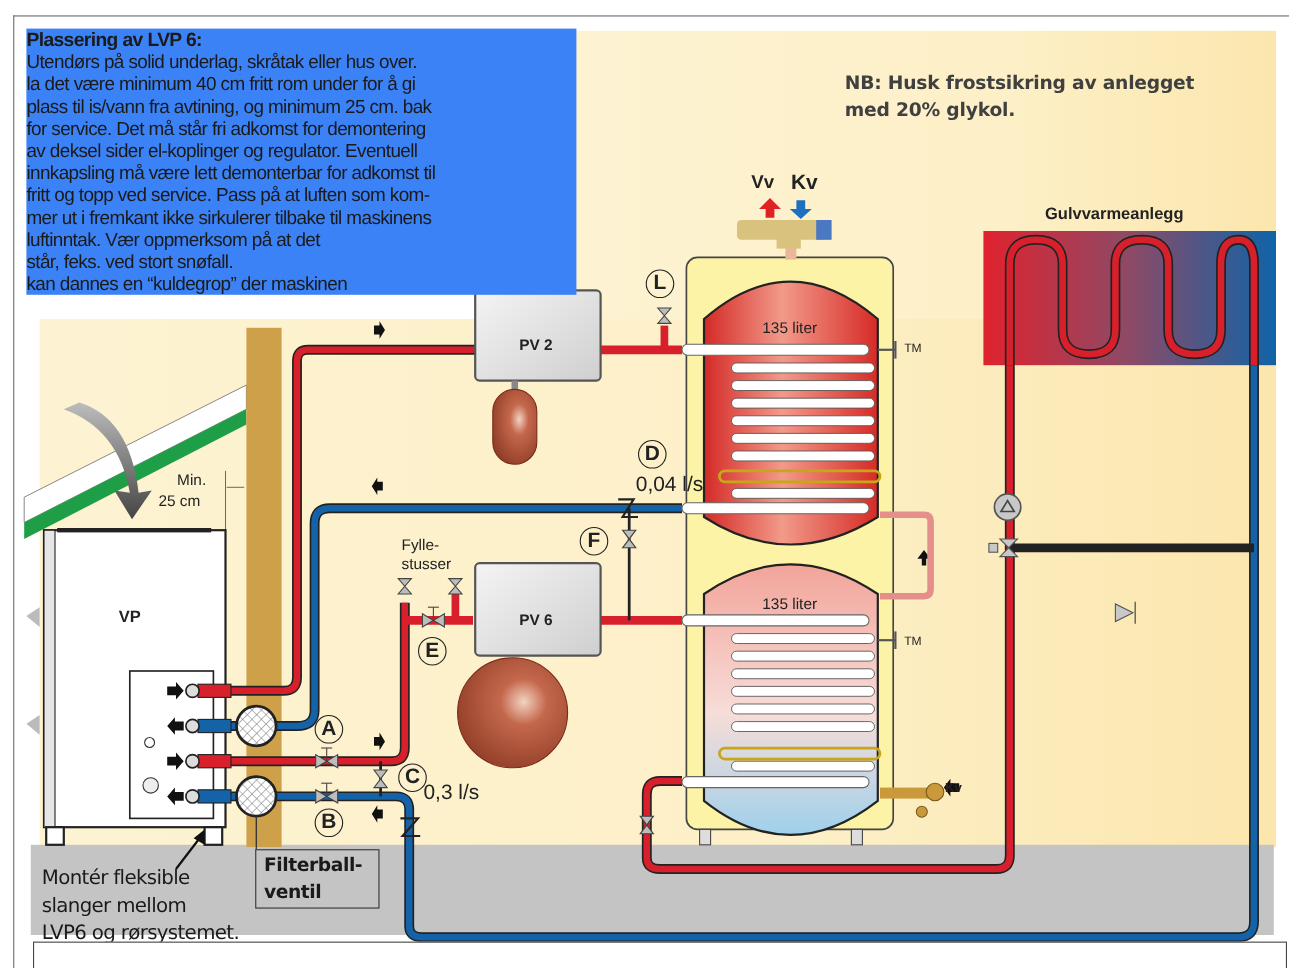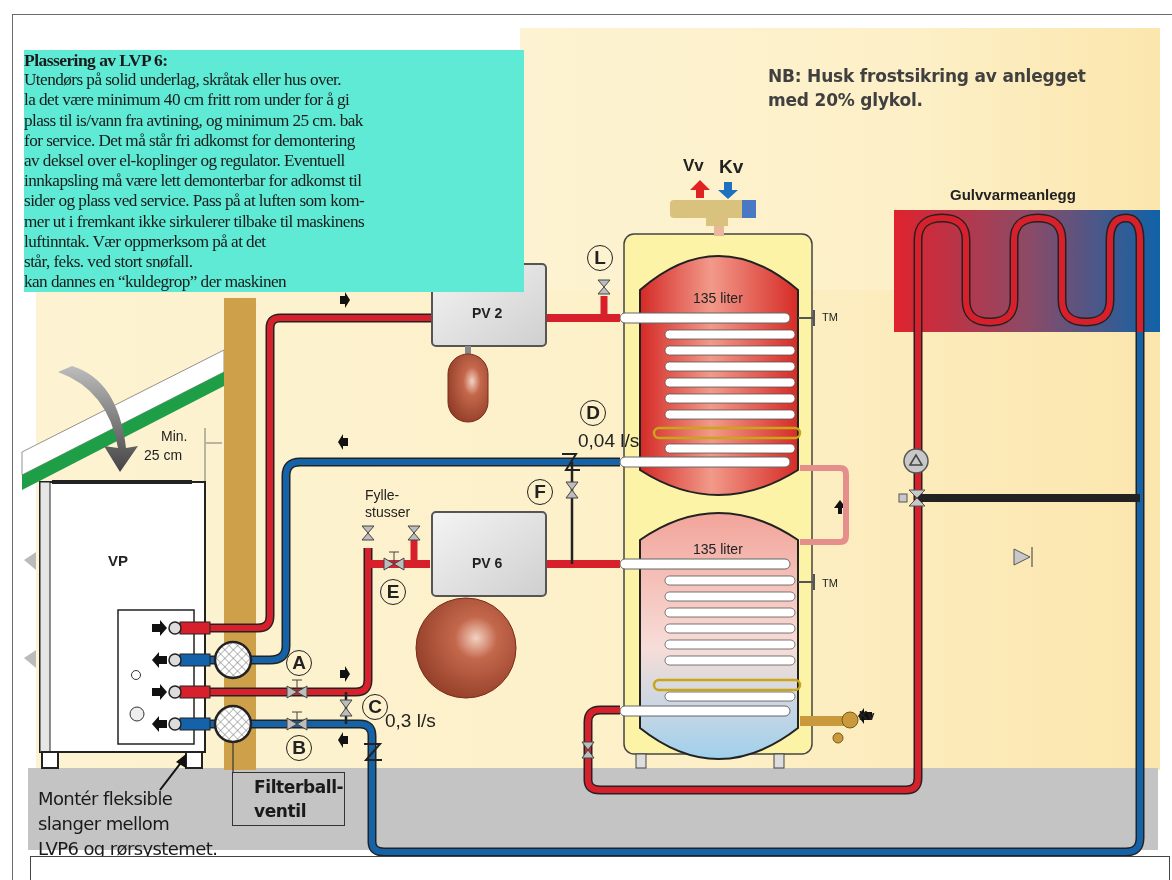--- a/index.html
+++ b/index.html
@@ -1,26 +1,26 @@
 <!DOCTYPE html>
 <html><head>
 <meta charset="utf-8">
 <style>
   html, body { margin:0; padding:0; background:#ffffff; }
   body { width:1172px; height:880px; overflow:hidden; position:relative; font-family:"Liberation Sans", sans-serif; }
   #frame { position:absolute; left:12px; top:14px; width:1160px; height:866px; border:1.5px solid #6b6b6b; border-right:none; border-bottom:none; box-sizing:border-box; background:#fff; }
   svg#diagram { position:absolute; left:0; top:0; }
-  .intro { position:absolute; left:24px; top:26px; width:500px; color:#1a1a1a; font-family:Liberation Serif, serif; font-size:17.2px; line-height:20.2px; letter-spacing:-0.55px; background:#5eead4;margin-top:24px; }
+  .intro { position:absolute; left:24px; top:26px; width:500px; color:#1a1a1a; font-family:Liberation Sans, sans-serif; font-size:17.2px; line-height:20.2px; letter-spacing:-0.55px; background:#3b82f6; }
   .intro .title { font-weight:bold; font-size:17.5px; }
   .intro p { margin:0; }
   .nb { position:absolute; left:768px; top:64px; width:380px; color:#404040; font-family:"DejaVu Sans", sans-serif; font-weight:bold; font-size:17px; line-height:24px; letter-spacing:-0.2px; }
   .lbl { position:absolute; color:#222; font-family:"Liberation Sans", sans-serif; white-space:nowrap; }
   .bold { font-weight:bold; }
   .note { position:absolute; left:38px; top:786px; color:#1a1a1a; font-family:"DejaVu Sans", sans-serif; font-weight:normal; font-size:18px; line-height:25px; letter-spacing:-0.6px; }
-  .filterbox { position:absolute; left:232px; top:772px; width:113px; height:54px; border:1.5px solid #333; box-sizing:border-box; padding:2px 0 0 21px; font-family:"DejaVu Sans", sans-serif; font-weight:bold; font-size:17px; line-height:24px; color:#1a1a1a; letter-spacing:-0.4px; }
+  .filterbox { position:absolute; left:232px; top:772px; width:113px; height:54px; border:1.5px solid #333; box-sizing:border-box; padding:2px 0 0 7px; font-family:"DejaVu Sans", sans-serif; font-weight:bold; font-size:17px; line-height:24px; color:#1a1a1a; letter-spacing:-0.4px; }
   .circ { position:absolute; width:26px; height:26px; border:1.6px solid #222; border-radius:50%; box-sizing:border-box; text-align:center; line-height:23px; font-family:"Liberation Sans", sans-serif; font-weight:bold; font-size:19px; color:#222; background:transparent; }
   .bottombox { position:absolute; left:30px; top:856px; width:1140px; height:30px; border:1.5px solid #444; box-sizing:border-box; background:#fff; }
 </style>
 </head>
 <body>
 
 <div id="frame"></div>
 
 <svg id="diagram" width="1172" height="880" viewBox="0 0 1172 880">
   <defs>
@@ -270,23 +270,23 @@
   <polygon points="1014,549 1014,565 1030,557" fill="#c8c8c8" stroke="#555"></polygon>
   <line x1="1032" y1="547" x2="1032" y2="567" stroke="#555" stroke-width="1.2"></line>
 </svg>
 
 <div class="intro">
   <p class="title">Plassering av LVP 6:</p>
   <p>Utendørs på solid underlag, skråtak eller hus over.</p>
   <p>la det være minimum 40 cm fritt rom under for å gi</p>
   <p>plass til is/vann fra avtining, og minimum 25 cm. bak</p>
   <p>for service. Det må står fri adkomst for demontering</p>
-  <p>av deksel over el-koplinger og regulator. Eventuell</p>
+  <p>av deksel sider el-koplinger og regulator. Eventuell</p>
   <p>innkapsling må være lett demonterbar for adkomst til</p>
-  <p>sider og plass ved service. Pass på at luften som kom-</p>
+  <p>fritt og topp ved service. Pass på at luften som kom-</p>
   <p>mer ut i fremkant ikke sirkulerer tilbake til maskinens</p>
   <p style="width:340px">luftinntak. Vær oppmerksom på at det</p>
   <p style="width:260px">står, feks. ved stort snøfall.</p>
   <p style="width:370px">kan dannes en “kuldegrop” der maskinen</p>
 </div>
 
 <div class="nb">
   <div>NB: Husk frostsikring av anlegget</div>
   <div>med 20% glykol.</div>
 </div>

